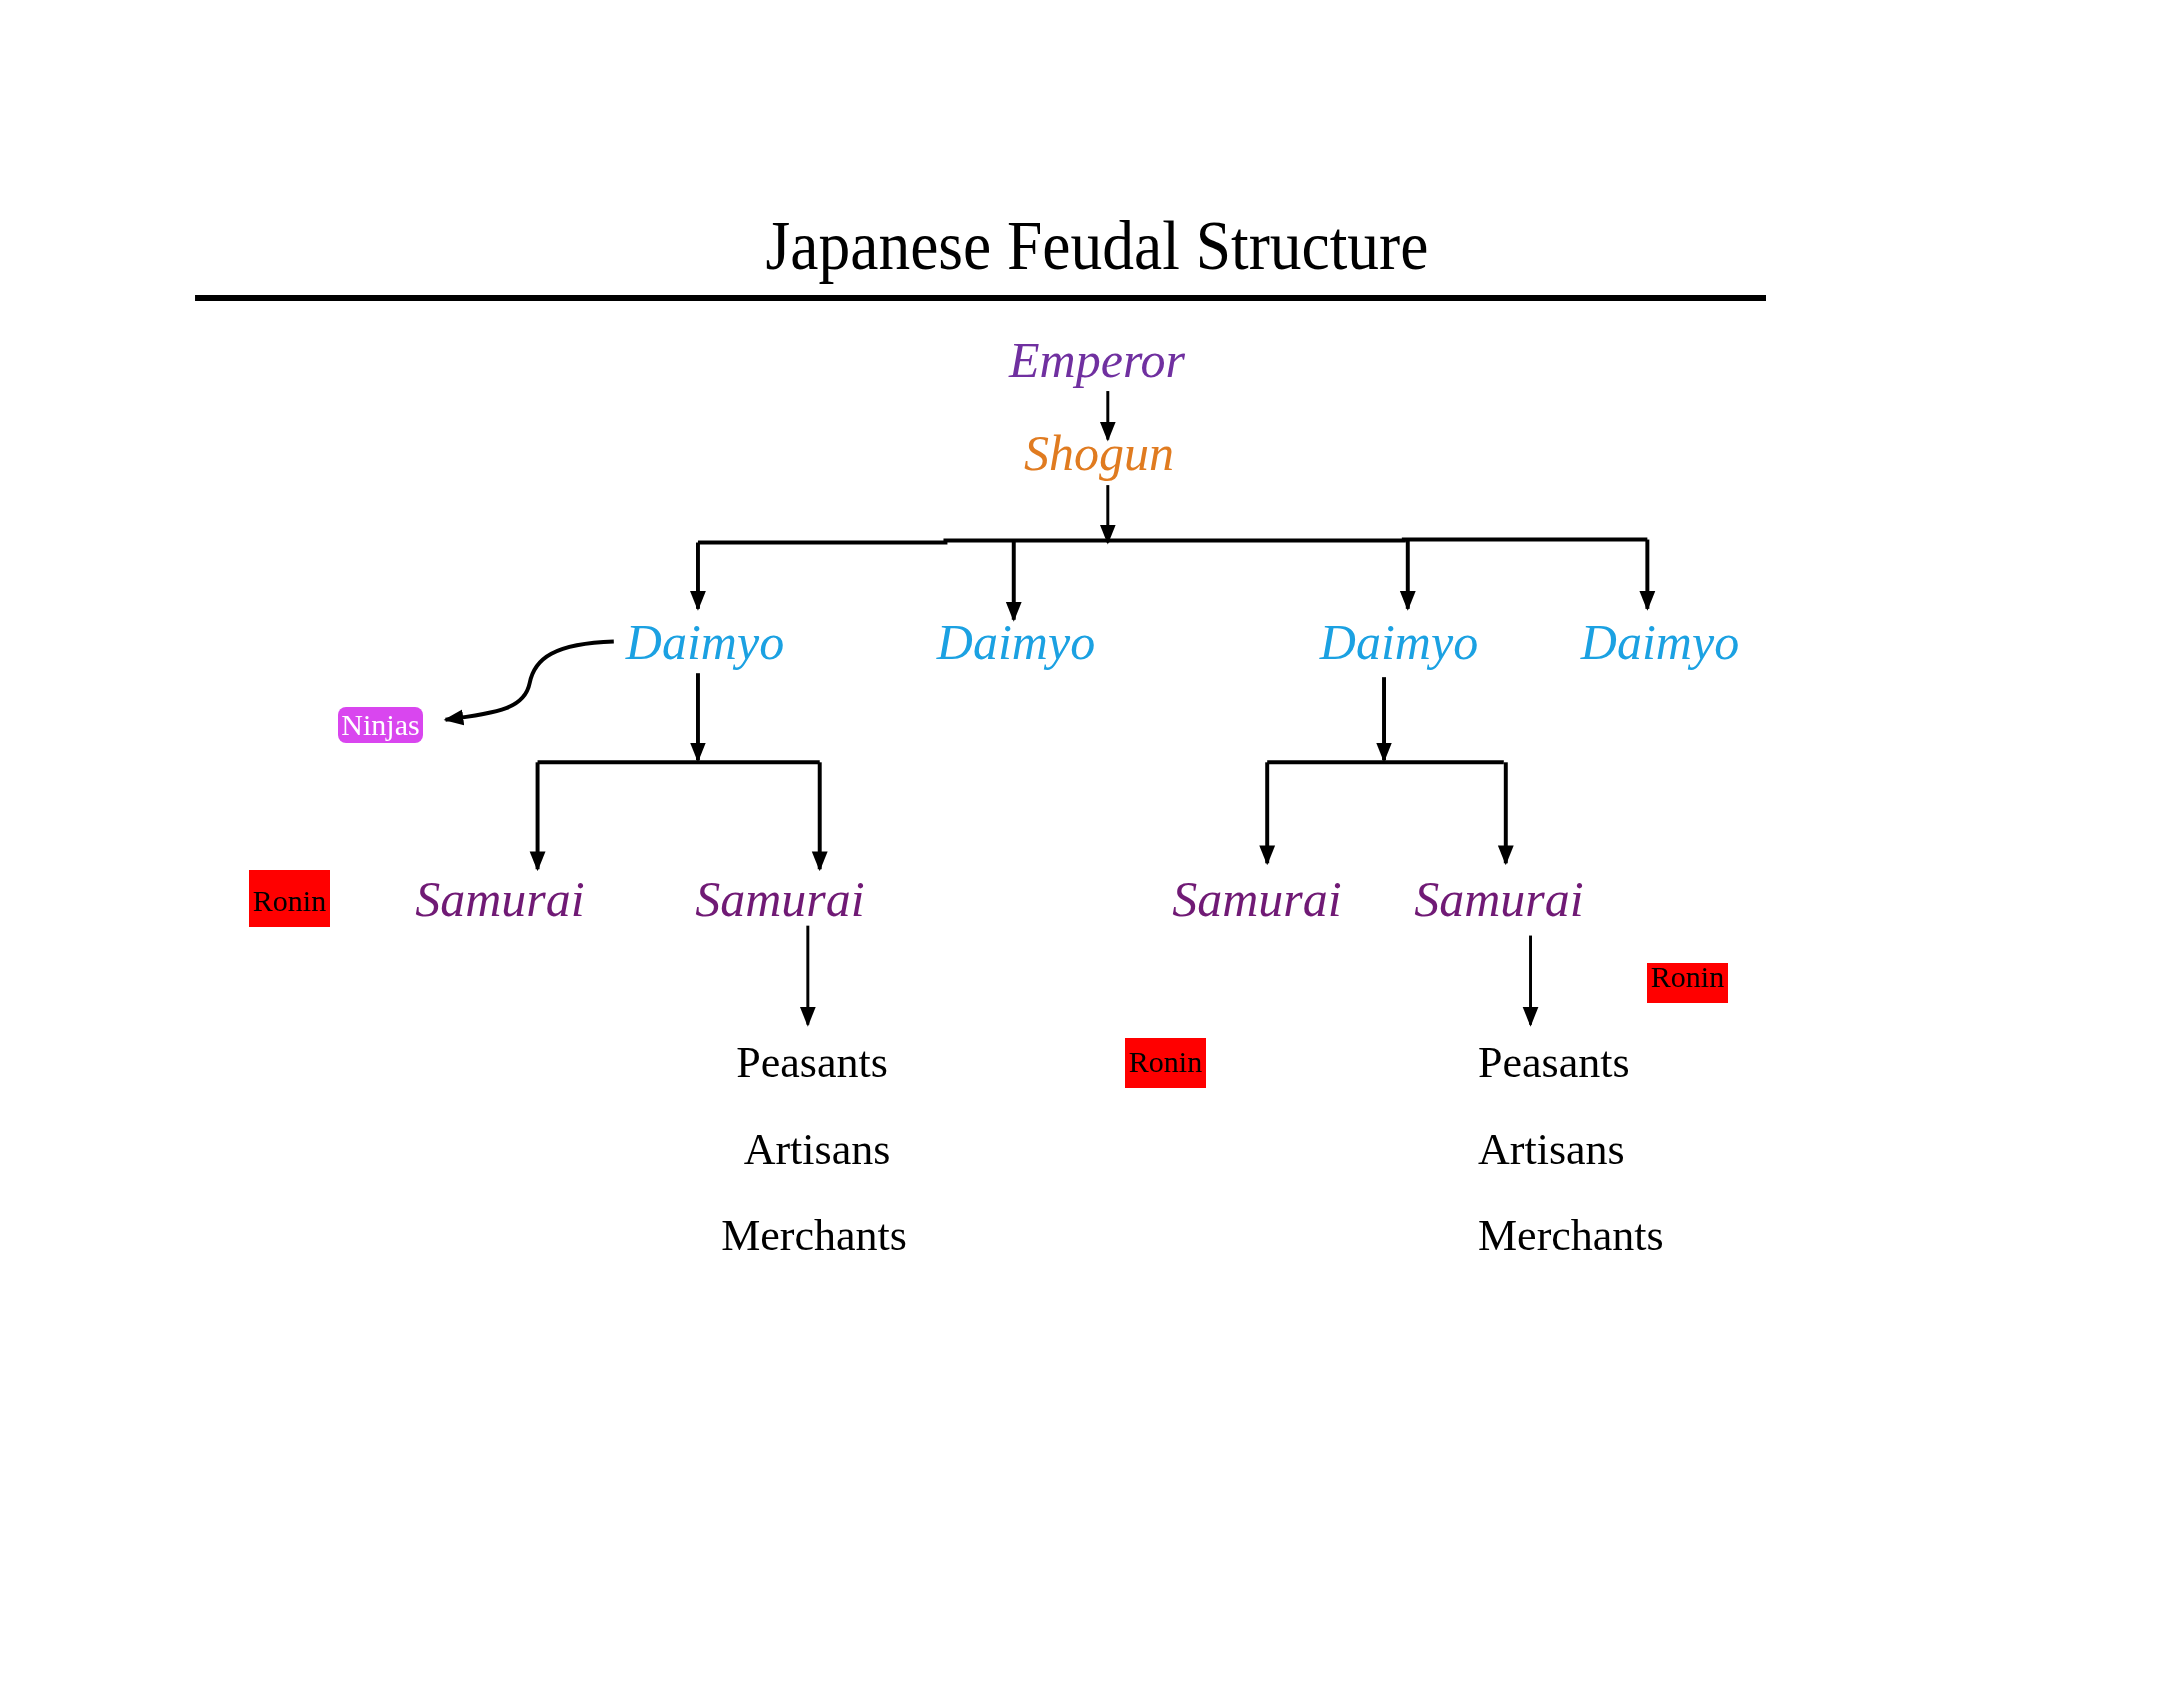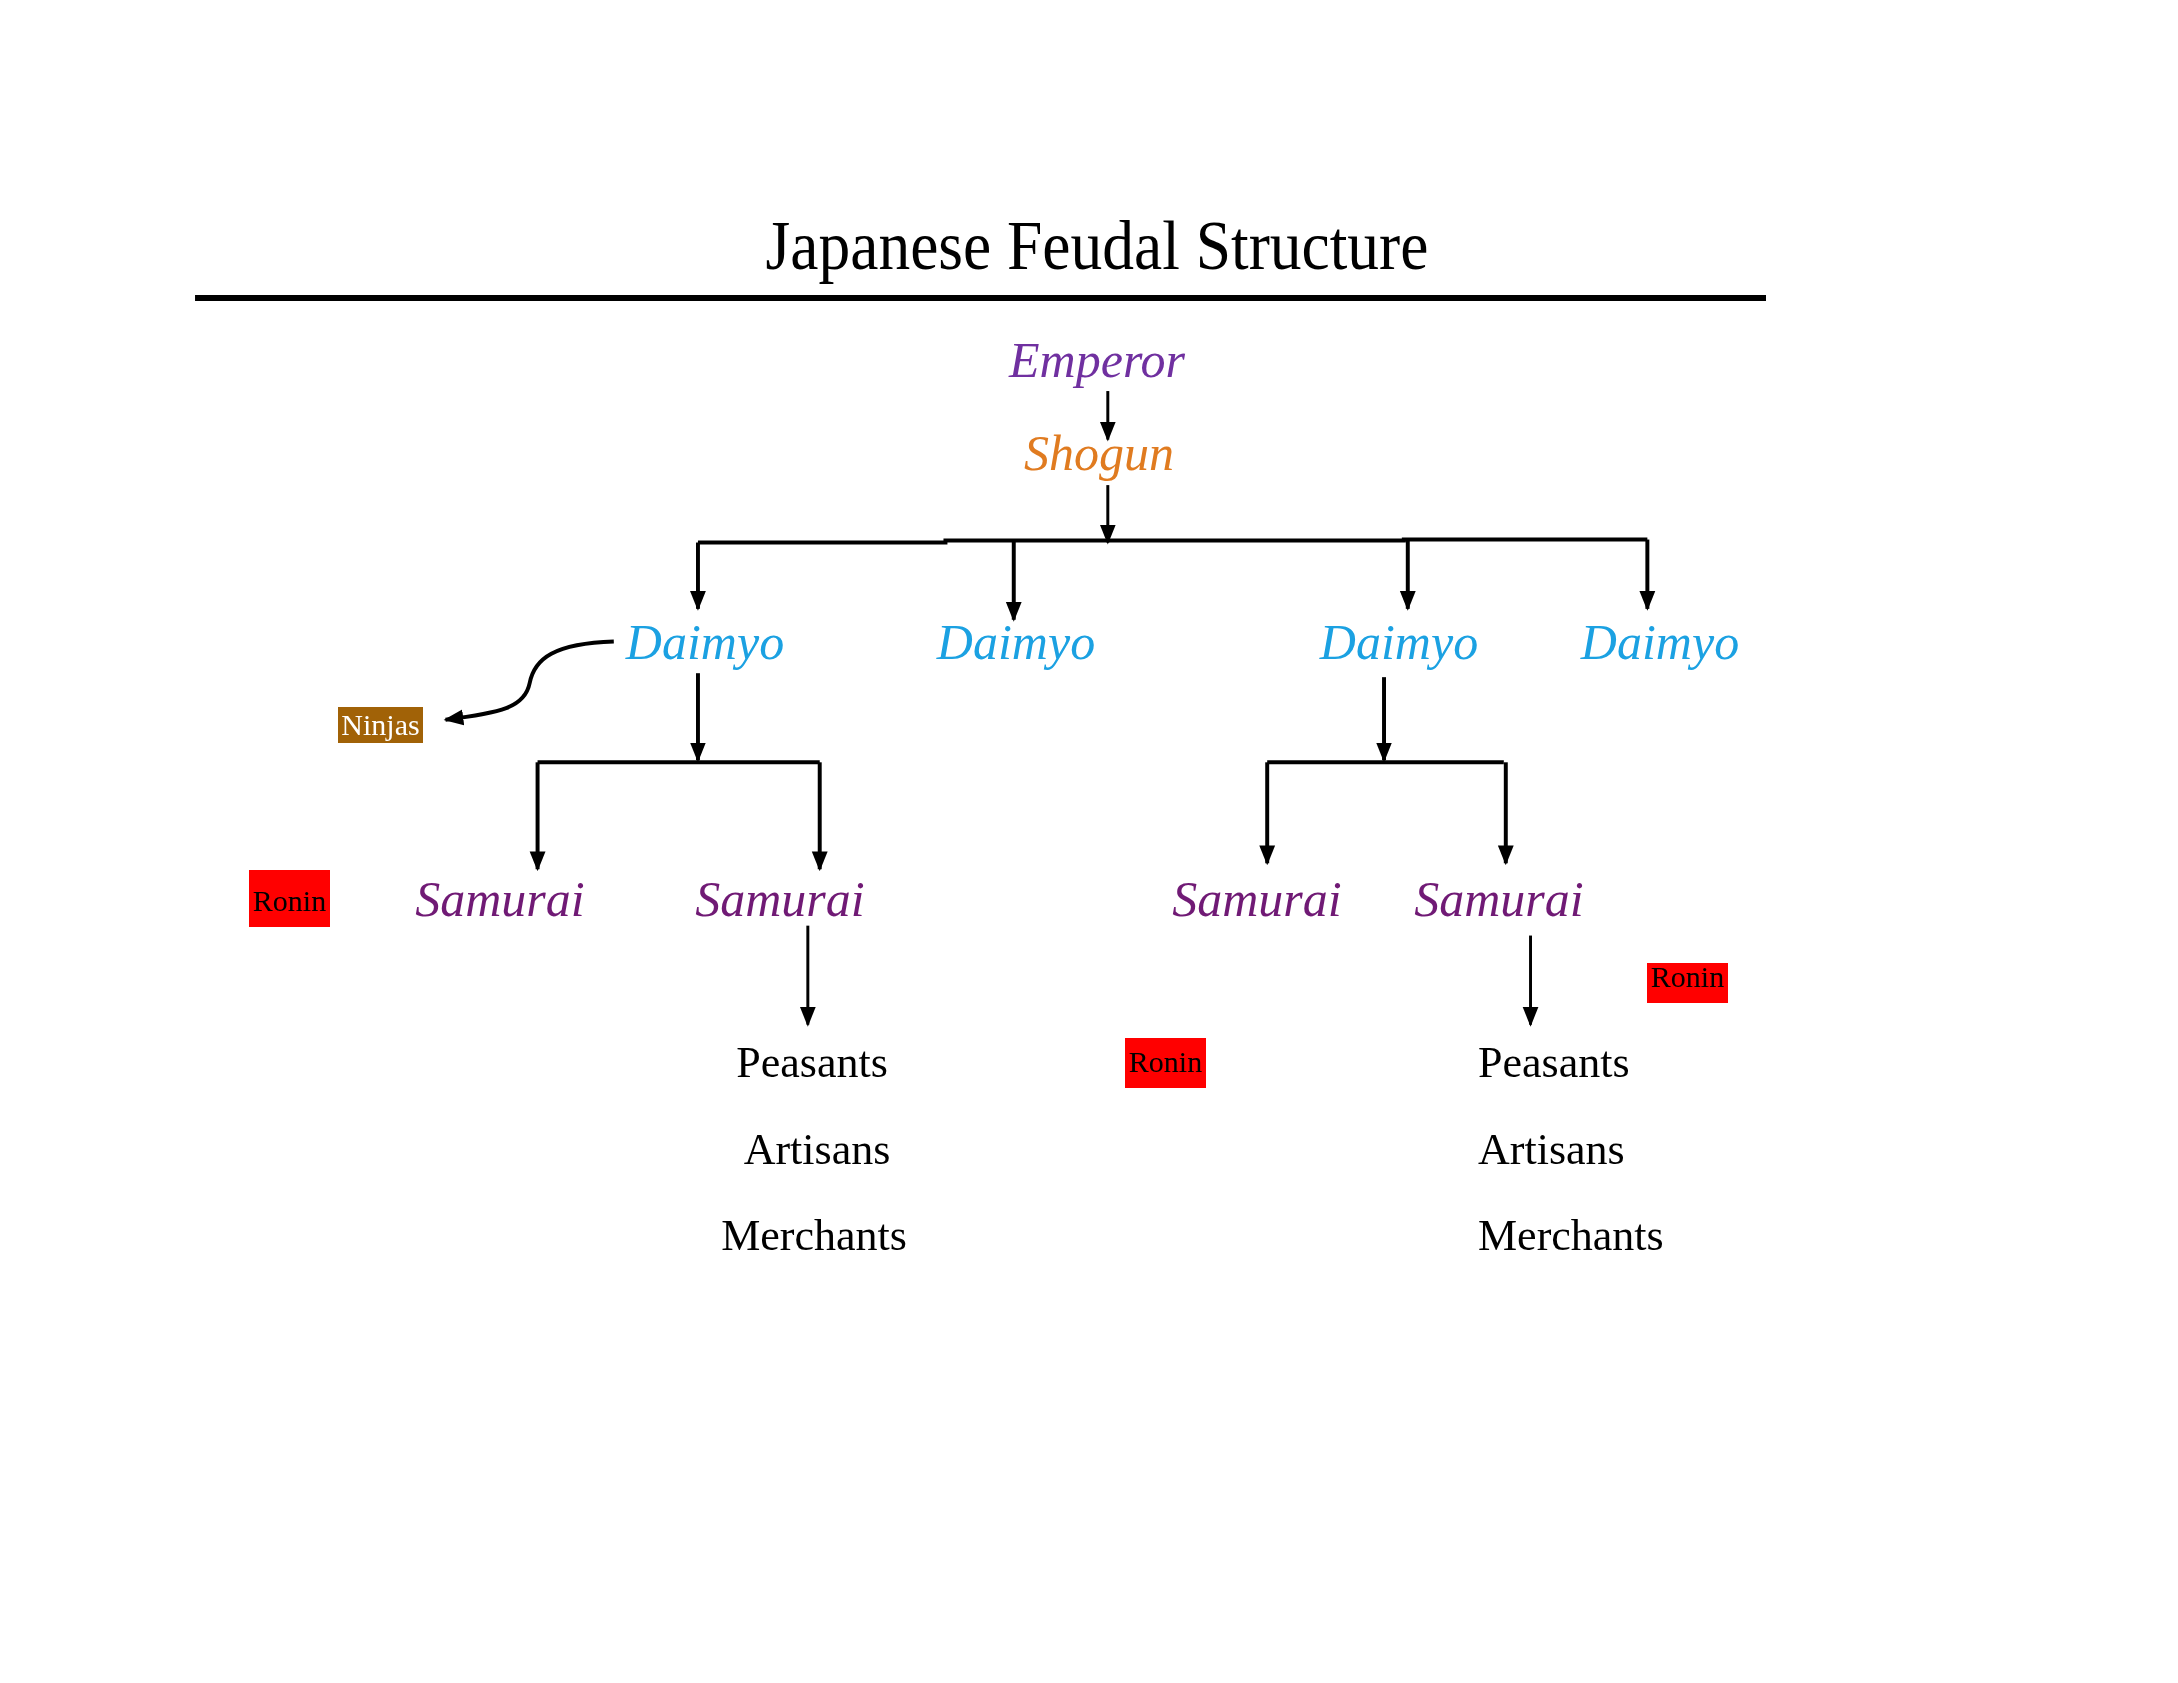--- a/index.html
+++ b/index.html
@@ -8,21 +8,21 @@
   .title { font-size: 69px; color: #000; transform: translate(-50%, -50%) scaleX(0.92); }
   .rank { font-size: 50px; font-style: italic; }
   .emperor { color: #7030a0; }
   .shogun { color: #e07b20; }
   .daimyo { color: #1ba1e2; }
   .samurai { color: #701a75; }
   .commoner { color: #000000; font-size: 44px; text-align: right; }
   .commoner.left { transform: translate(0, -50%); }
   .badge { position: absolute; display: flex; align-items: flex-end; justify-content: center; font-size: 30px; line-height: 1; overflow: hidden; }
   .badge span { padding-bottom: 11px; }
-  .ninja { background: #a16207; color: #fff; align-items: center; }
+  .ninja { background: #d946ef; color: #fff; align-items: center; border-radius: 8px; }
   .ronin { background: #ff0000; color: #000; }
   svg.lines { position: absolute; left: 0; top: 0; }
 </style>
 </head>
 <body>
 
 <div id="canvas">
 
   <div class="txt title" style="left:1097px; top:246px;">Japanese Feudal Structure</div>
 

